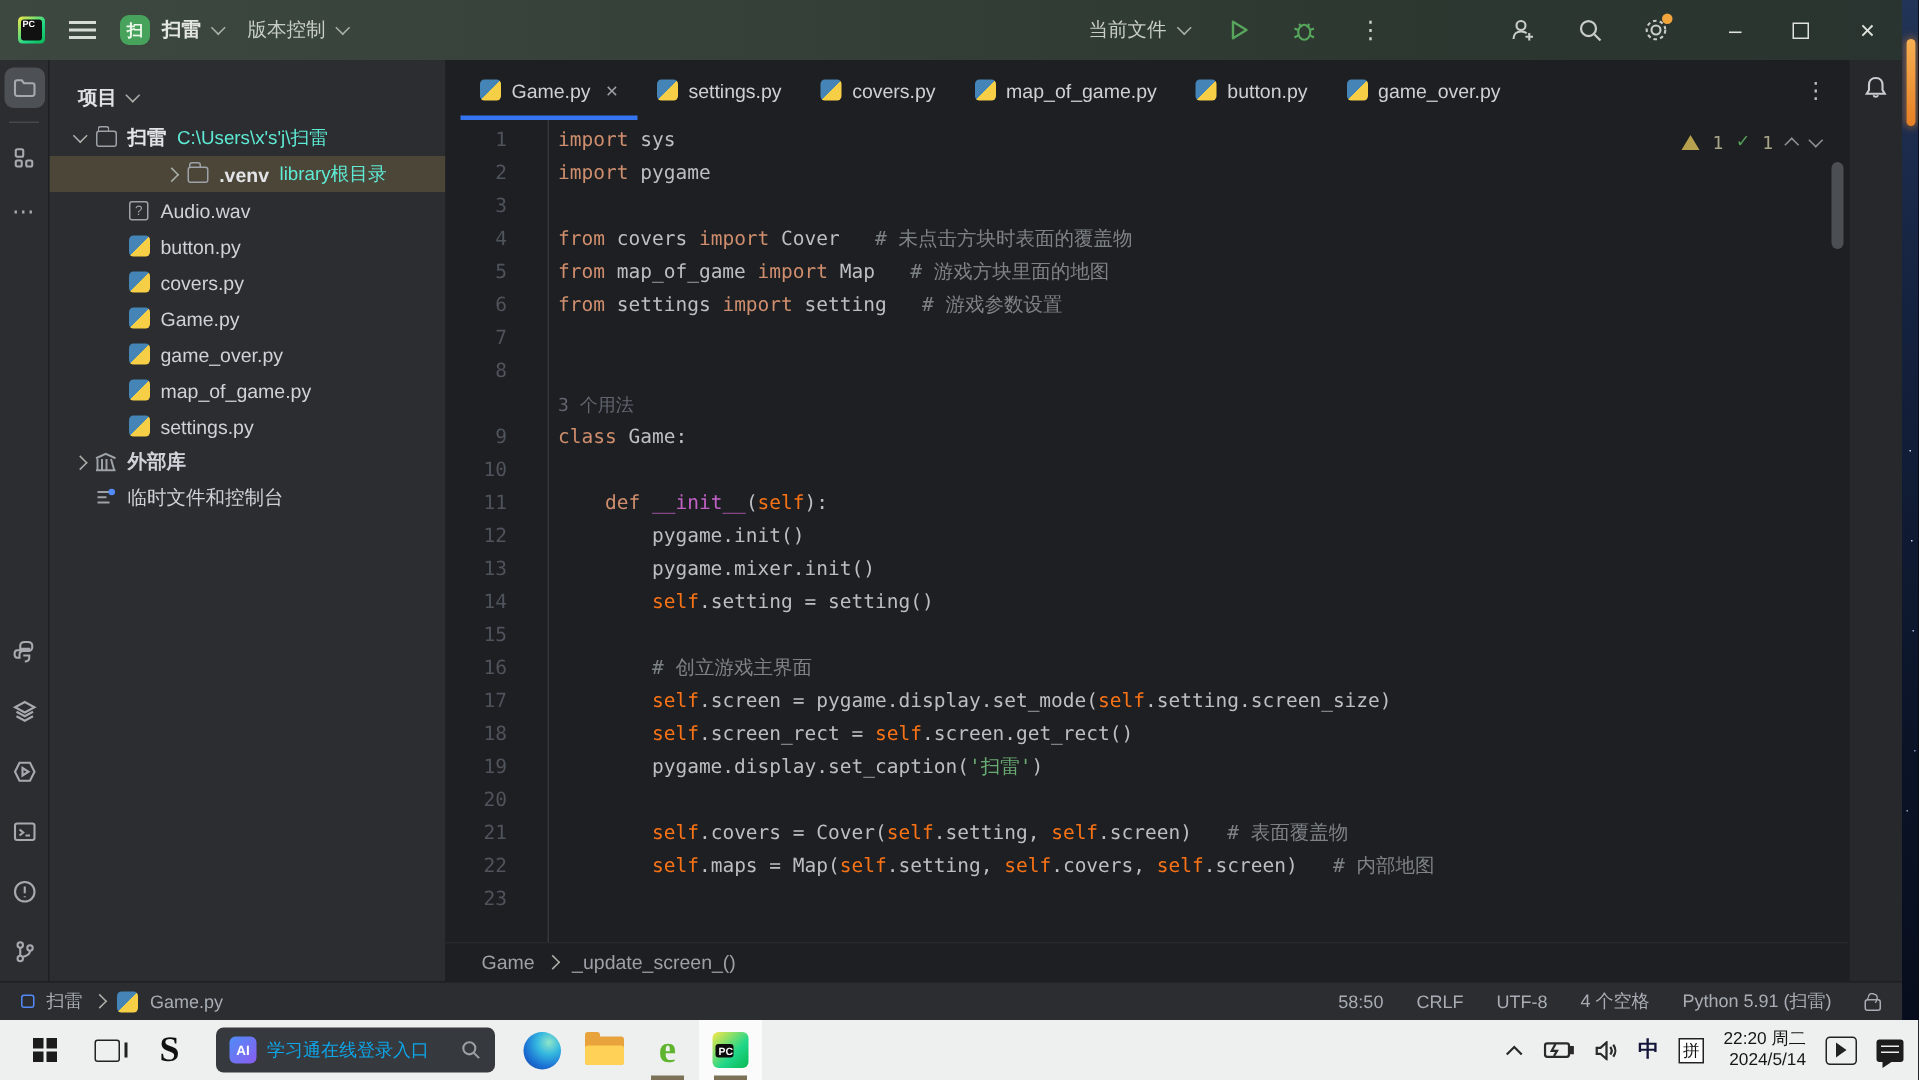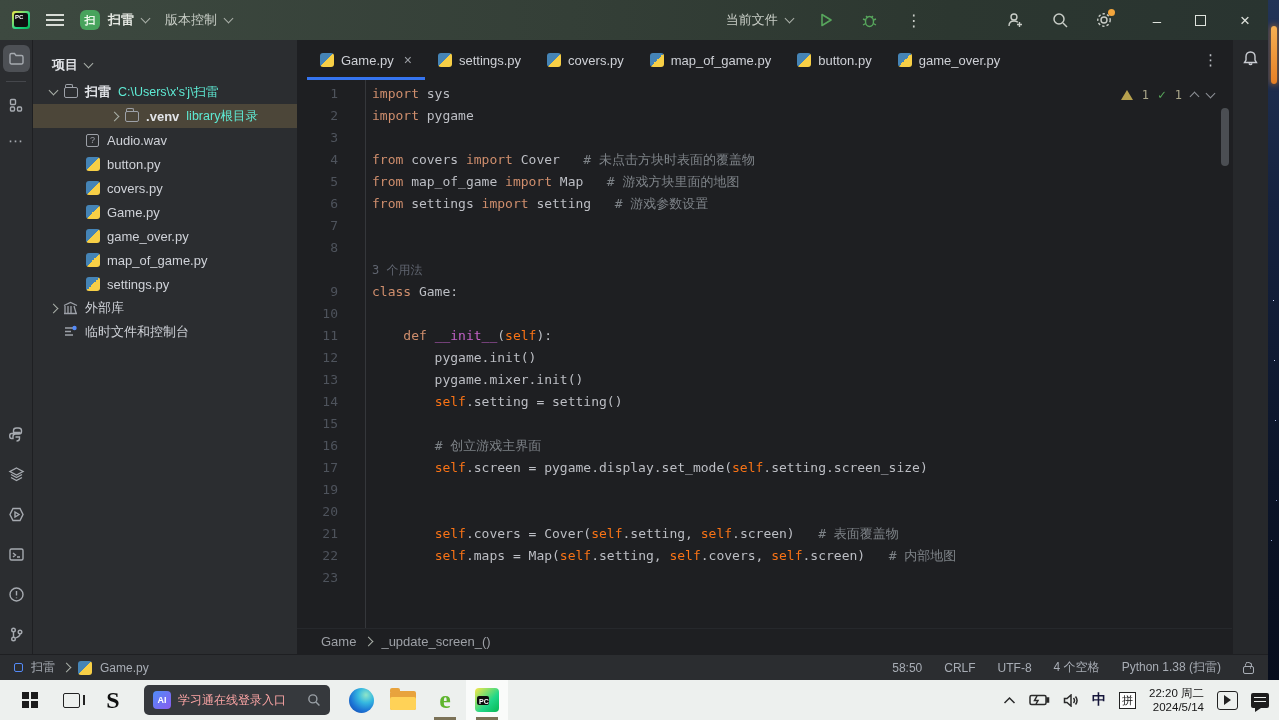--- a/index.html
+++ b/index.html
@@ -144,21 +144,21 @@
   .tb-app { width:42px; height:40px; display:flex; align-items:center; justify-content:center; position:relative; }
   .tb-app.running::after { content:""; position:absolute; bottom:0; left:10px; right:10px; height:3px; background:#7b7257; }
   .tb-app.active { background:#fafbfa; }
   .taskview { width:17px; height:15px; border:1.6px solid #222; border-radius:2px; position:relative; }
   .taskview::after { content:""; position:absolute; right:-6px; top:1px; width:1.6px; height:10px; background:#222; }
   .s-logo { font-family:"Liberation Serif",serif; font-weight:700; font-size:24px; color:#101010; }
   .ai-widget { height:30px; margin:14px 10px; background:#36393d; border-radius:5px; display:flex;
     align-items:center; gap:7px; padding:0 9px; }
   .ai-badge { width:18px; height:18px; border-radius:4px; background:linear-gradient(135deg,#4f8df7,#8a5cf0);
     color:#fff; font-size:9px; font-weight:700; display:flex; align-items:center; justify-content:center; }
-  .ai-text { color:#fca5a5; font-size:12px; }
+  .ai-text { color:#0ea5e9; font-size:12px; }
   .edge-logo { width:25px; height:25px; border-radius:50%;
     background:radial-gradient(circle at 68% 28%,#8fe6c8 0%,#35b8e0 32%,#1b72d4 65%,#123f9e 100%); }
   .folder-app { width:26px; height:19px; position:relative; }
   .folder-back { position:absolute; inset:0; background:#e8a33d; border-radius:2px; }
   .folder-back::before { content:""; position:absolute; top:-3px; left:0; width:10px; height:4px; background:#e8a33d; border-radius:2px 2px 0 0; }
   .folder-front { position:absolute; left:0; right:0; bottom:0; height:13px; background:#ffd257; border-radius:2px; }
   .green-e { font-family:"Liberation Serif",serif; font-weight:700; font-size:26px; color:#5fb52e; line-height:1; }
   .pyc-app { width:24px; height:24px; border-radius:4px; padding:2px; background:linear-gradient(135deg,#f8e749,#21d789 60%,#07b853); }
   .pyc-in { width:100%; height:100%; background:#0d0d0d; border-radius:2px; color:#fff; font-size:7px;
     font-weight:700; padding:2px 0 0 2px; line-height:7px; }
@@ -377,21 +377,21 @@
               </span>
               <span class="tlabel">map_of_game.py</span>
             </div>
             <div class="trow" style="padding-left: 34px;">
               <span class="chevslot"></span>
               <span class="ticon">
                 <span class="pyicon"></span>
               </span>
               <span class="tlabel">settings.py</span>
             </div>
-            <div class="trow" style="padding-left: 12px;">
+            <div class="trow" style="padding-left: 12px; font-weight: bold;">
               <span class="chevslot">
                 <span class="chev right" style="margin-top:0"></span>
               </span>
               <span class="ticon">
                 <svg width="15" height="14" viewBox="0 0 15 14">
                   <path d="M2 12 V5 M5 12 V5 M8 12 V5 M13 12 L11 5 M1 12.5 H14 M1 4.5 L7.5 1.5 L14 4.5"></path>
                 </svg>
               </span>
               <span class="tlabel">外部库</span>
             </div>
@@ -453,21 +453,22 @@
               <div class="code-line"><span class="ln"></span><span class="ct inlay">3 个用法</span></div>
               <div class="code-line"><span class="ln">9</span><span class="ct"><span class="kw">class</span><span class="pl"> Game:</span></span></div>
               <div class="code-line"><span class="ln">10</span><span class="ct"></span></div>
               <div class="code-line"><span class="ln">11</span><span class="ct"><span class="pl">    </span><span class="kw">def</span><span class="pl"> </span><span class="magic">__init__</span><span class="pl">(</span><span class="self">self</span><span class="pl">):</span></span></div>
               <div class="code-line"><span class="ln">12</span><span class="ct"><span class="pl">        pygame.init()</span></span></div>
               <div class="code-line"><span class="ln">13</span><span class="ct"><span class="pl">        pygame.mixer.init()</span></span></div>
               <div class="code-line"><span class="ln">14</span><span class="ct"><span class="pl">        </span><span class="self">self</span><span class="pl">.setting = setting()</span></span></div>
               <div class="code-line"><span class="ln">15</span><span class="ct"></span></div>
               <div class="code-line"><span class="ln">16</span><span class="ct"><span class="pl">        </span><span class="com"># 创立游戏主界面</span></span></div>
               <div class="code-line"><span class="ln">17</span><span class="ct"><span class="pl">        </span><span class="self">self</span><span class="pl">.screen = pygame.display.set_mode(</span><span class="self">self</span><span class="pl">.setting.screen_size)</span></span></div>
-              <div class="code-line"><span class="ln">19</span></div>
+              <div class="code-line"><span class="ln">18</span><span class="ct"><span class="pl">        </span><span class="self">self</span><span class="pl">.screen_rect = </span><span class="self">self</span><span class="pl">.screen.get_rect()</span></span></div>
+              <div class="code-line"><span class="ln">19</span><span class="ct"><span class="pl">        pygame.display.set_caption(</span><span class="str">'扫雷'</span><span class="pl">)</span></span></div>
               <div class="code-line"><span class="ln">20</span><span class="ct"></span></div>
               <div class="code-line"><span class="ln">21</span><span class="ct"><span class="pl">        </span><span class="self">self</span><span class="pl">.covers = Cover(</span><span class="self">self</span><span class="pl">.setting, </span><span class="self">self</span><span class="pl">.screen)</span><span class="com">   # 表面覆盖物</span></span></div>
               <div class="code-line"><span class="ln">22</span><span class="ct"><span class="pl">        </span><span class="self">self</span><span class="pl">.maps = Map(</span><span class="self">self</span><span class="pl">.setting, </span><span class="self">self</span><span class="pl">.covers, </span><span class="self">self</span><span class="pl">.screen)</span><span class="com">   # 内部地图</span></span></div>
               <div class="code-line"><span class="ln">23</span><span class="ct"></span></div>
             </div>
           <div class="inspect">
             <span class="warn-tri"></span>
             <span>1</span>
             <span class="ok-check">✓</span>
             <span>1</span>
@@ -498,21 +499,21 @@
         <span class="chev right" style="margin-top:0"></span>
         <span class="pyicon"></span>
         <span>Game.py</span>
       </div>
       <div class="sb-right">
 
         <span>58:50</span>
           <span>CRLF</span>
           <span>UTF-8</span>
           <span>4 个空格</span>
-          <span>Python 1.38 (扫雷)</span>
+          <span>Python 5.91 (扫雷)</span>
           <span class="lock"></span>
       </div>
     </div>
   </div>
 
   <div class="taskbar">
     <div class="winlogo">
         <span></span>
         <span></span>
         <span></span>

